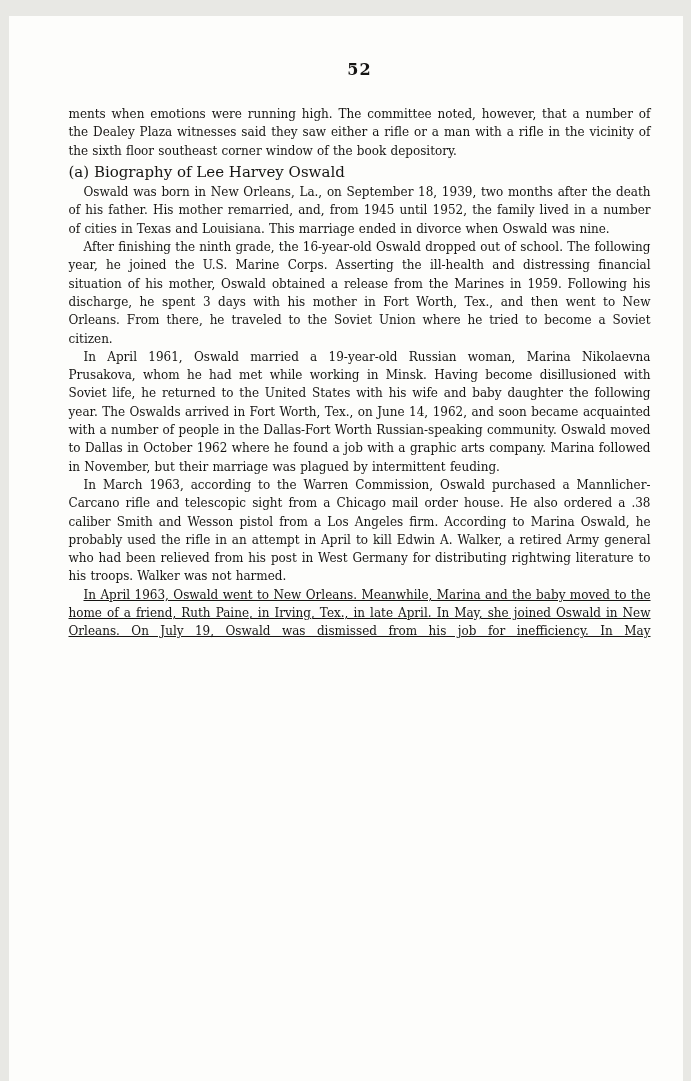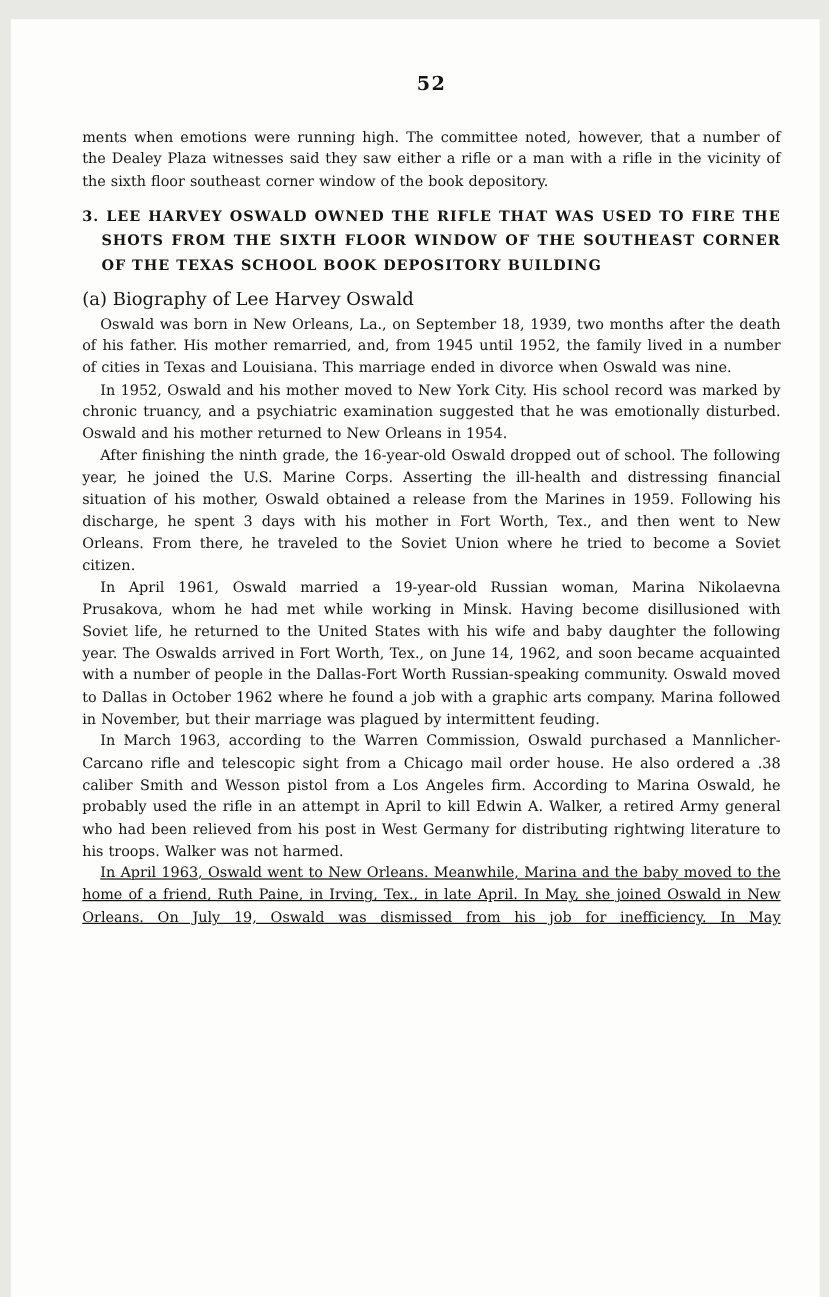--- a/index.html
+++ b/index.html
@@ -65,28 +65,26 @@
 </head>
 <body>
 
 <div class="page">
   <div class="text-block">
 
     <div class="page-number">52</div>
 
     <p class="body no-indent">ments when emotions were running high. The committee noted, however, that a number of the Dealey Plaza witnesses said they saw either a rifle or a man with a rifle in the vicinity of the sixth floor southeast corner window of the book depository.</p>
 
-    <h2 class="section-heading">3. LEE HARVEY OSWALD OWNED THE RIFLE THAT WAS USED TO FIRE THE SHOTS FROM THE SIXTH FLOOR WINDOW OF THE SOUTHEAST CORNER OF THE TEXAS SCHOOL BOOK DEPOSITORY BUILDING</h2>
 
 
     <h3 class="subheading">(a) Biography of Lee Harvey Oswald</h3>
 
     <p class="body">Oswald was born in New Orleans, La., on September 18, 1939, two months after the death of his father. His mother remarried, and, from 1945 until 1952, the family lived in a number of cities in Texas and Louisiana. This marriage ended in divorce when Oswald was nine.</p>
 
-    <p class="body">In 1952, Oswald and his mother moved to New York City. His school record was marked by chronic truancy, and a psychiatric examination suggested that he was emotionally disturbed. Oswald and his mother returned to New Orleans in 1954.</p>
 
     <p class="body">After finishing the ninth grade, the 16-year-old Oswald dropped out of school. The following year, he joined the U.S. Marine Corps. Asserting the ill-health and distressing financial situation of his mother, Oswald obtained a release from the Marines in 1959. Following his discharge, he spent 3 days with his mother in Fort Worth, Tex., and then went to New Orleans. From there, he traveled to the Soviet Union where he tried to become a Soviet citizen.</p>
 
     <p class="body">In April 1961, Oswald married a 19-year-old Russian woman, Marina Nikolaevna Prusakova, whom he had met while working in Minsk. Having become disillusioned with Soviet life, he returned to the United States with his wife and baby daughter the following year. The Oswalds arrived in Fort Worth, Tex., on June 14, 1962, and soon became acquainted with a number of people in the Dallas-Fort Worth Russian-speaking community. Oswald moved to Dallas in October 1962 where he found a job with a graphic arts company. Marina followed in November, but their marriage was plagued by intermittent feuding.</p>
 
     <p class="body">In March 1963, according to the Warren Commission, Oswald purchased a Mannlicher-Carcano rifle and telescopic sight from a Chicago mail order house. He also ordered a .38 caliber Smith and Wesson pistol from a Los Angeles firm. According to Marina Oswald, he probably used the rifle in an attempt in April to kill Edwin A. Walker, a retired Army general who had been relieved from his post in West Germany for distributing rightwing literature to his troops. Walker was not harmed.</p>
 
     <p class="body fill-last">In April 1963, Oswald went to New Orleans. Meanwhile, Marina and the baby moved to the home of a friend, Ruth Paine, in Irving, Tex., in late April. In May, she joined Oswald in New Orleans. On July 19, Oswald was dismissed from his job for inefficiency. In May</p>
 
   </div>

